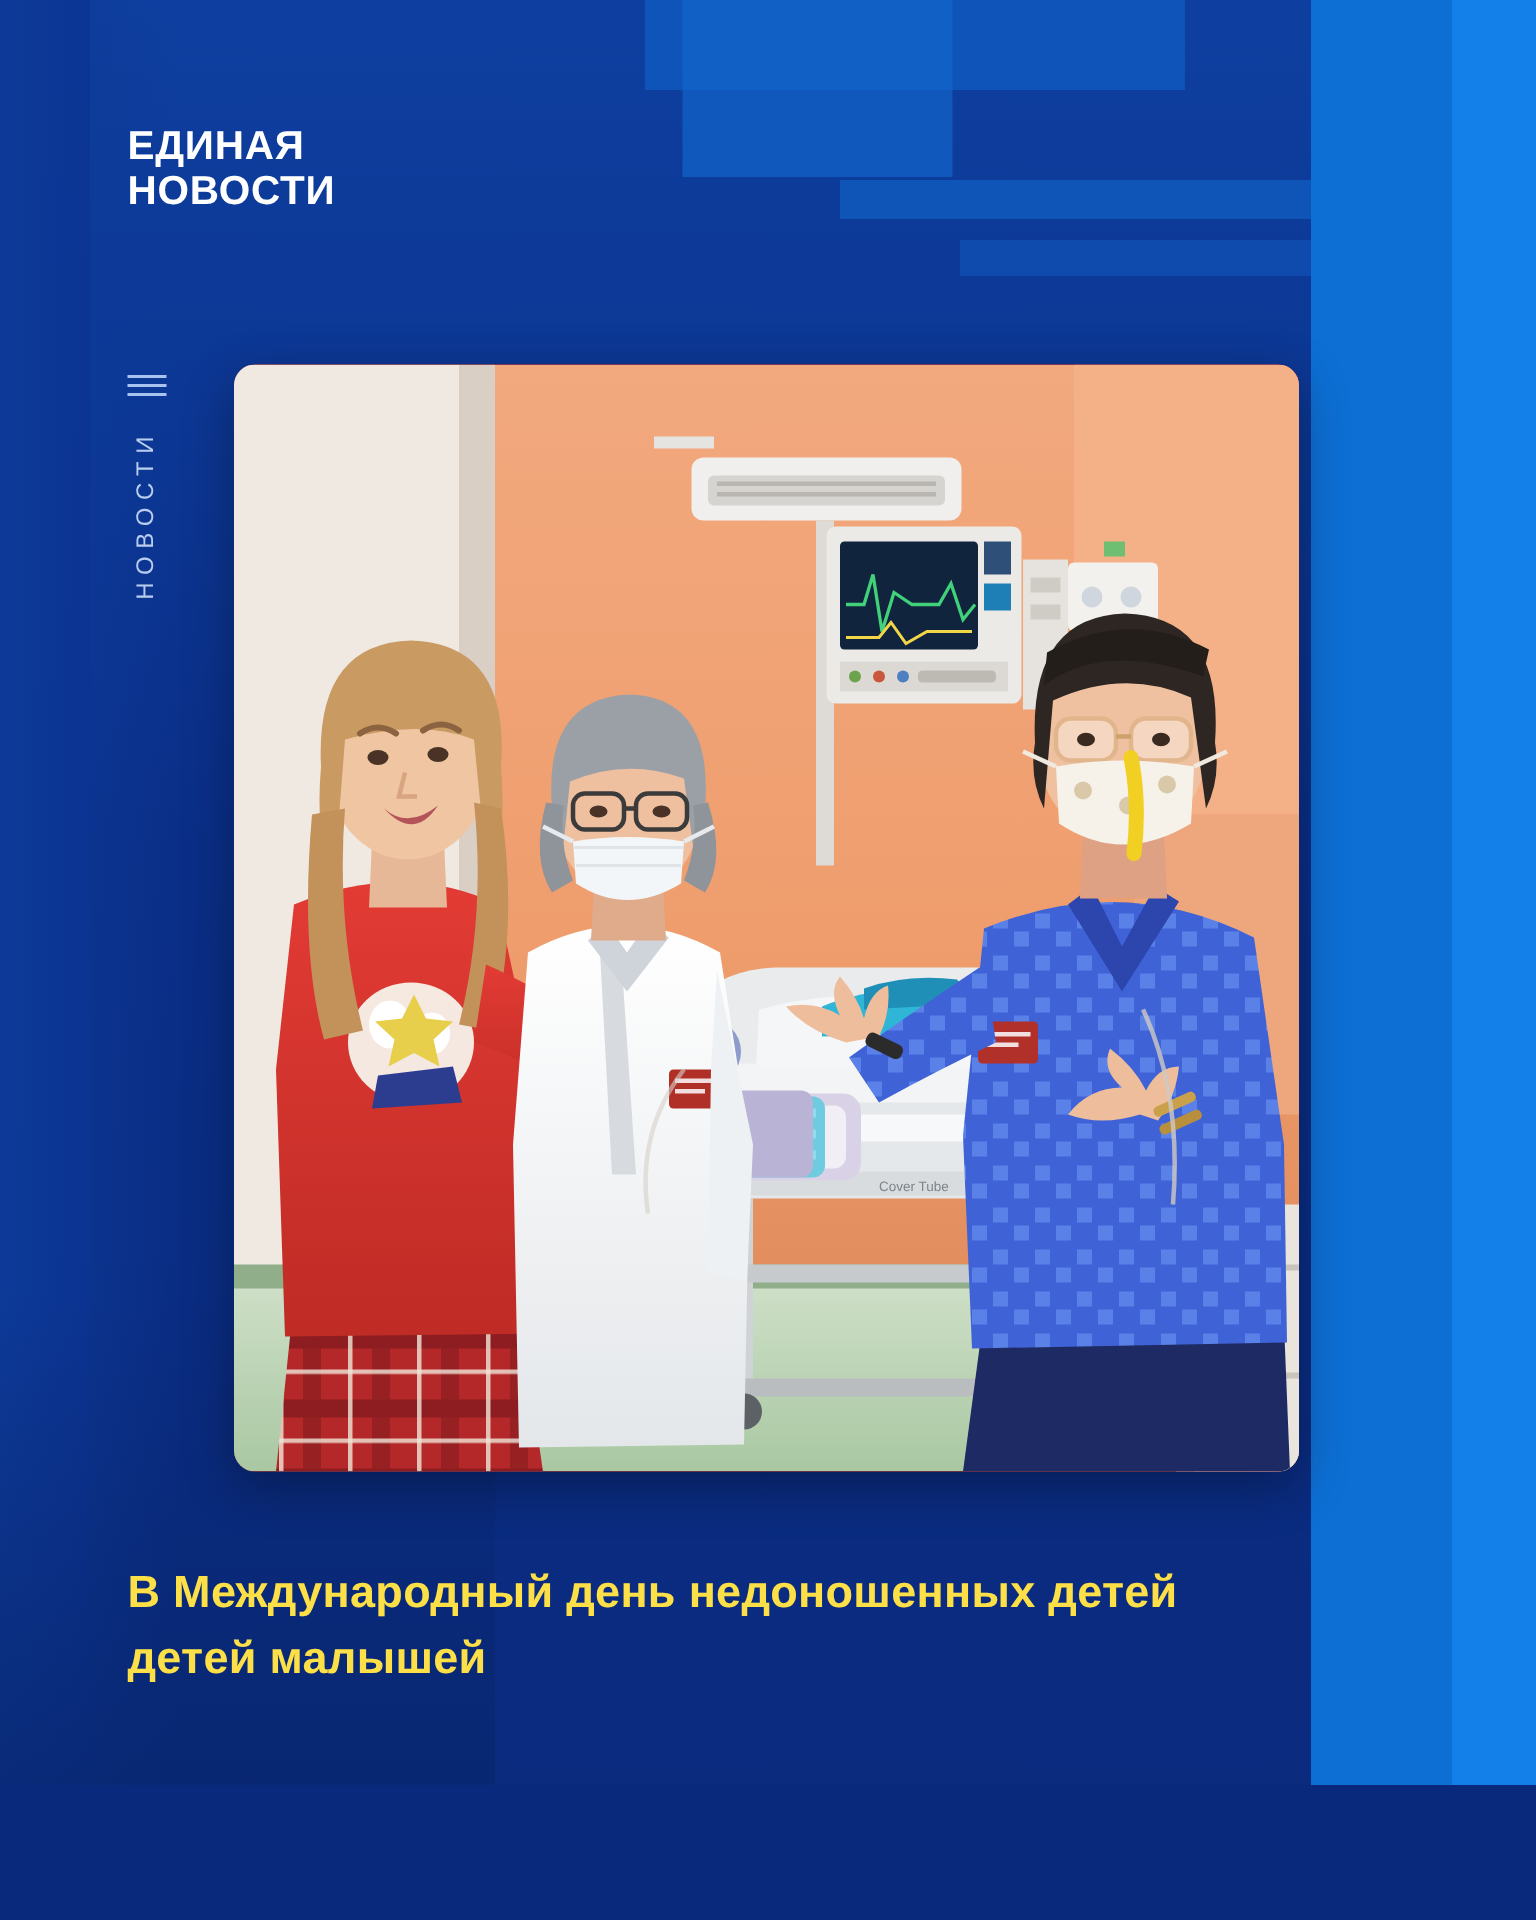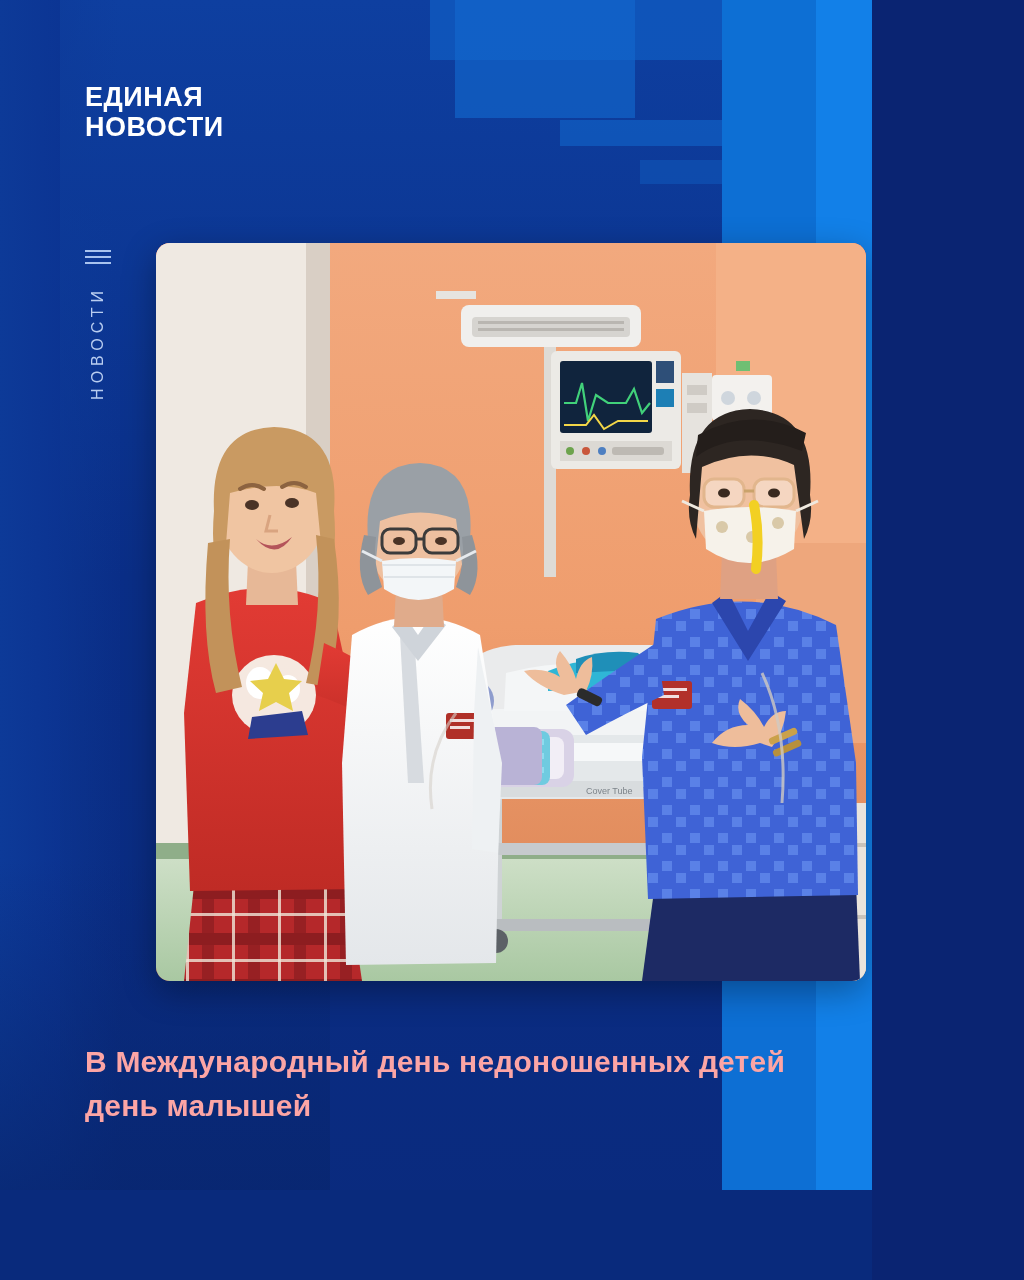--- a/index.html
+++ b/index.html
@@ -9,21 +9,21 @@
   }
   body {
     width: 1024px;
     height: 1280px;
     font-family: "Liberation Sans", sans-serif;
     overflow: hidden;
   }
 
   .poster {
     position: relative;
-    width: 872px;
+    width: 1024px;
     height: 1280px;
     background: #0b2f8a;
     overflow: hidden;
   }
 
   
   .bg-base {
     position: absolute;
     inset: 0;
     background: linear-gradient(180deg, #0e3fa0 0%, #0a2e87 45%, #0a2a7d 100%);
@@ -166,21 +166,21 @@
     background: #b91c1c;
   }
   .photo-svg { display: block; width: 100%; height: 100%; }
 
   
   .caption {
     position: absolute;
     left: 85px;
     top: 1040px;
     width: 880px;
-    color: #fca5a5;
+    color: #fde047;
     font-size: 30px;
     line-height: 44px;
     font-weight: 600;
     letter-spacing: .2px;
   }
   .caption .line { display: block; white-space: nowrap; }
 </style>
 </head>
 <body>
 
@@ -444,16 +444,16 @@
         <rect x="424" y="444" width="26" height="10" rx="4" fill="#2b2b2b" transform="rotate(26 424 444)"></rect>
       </g>
 
       <path d="M606 430 Q632 486 626 560" stroke="#cfc9c2" stroke-width="3" fill="none" opacity=".8"></path>
       <path d="M300 470 Q268 512 276 566" stroke="#d6d0c9" stroke-width="3" fill="none" opacity=".6"></path>
     </svg>
   </div>
 
   <div class="caption">
     <span class="line">В Международный день недоношенных детей</span>
-    <span class="line">день малышей</span>
+    <span class="line">детей малышей</span>
   </div>
 
 </div>
 
 </body></html>

